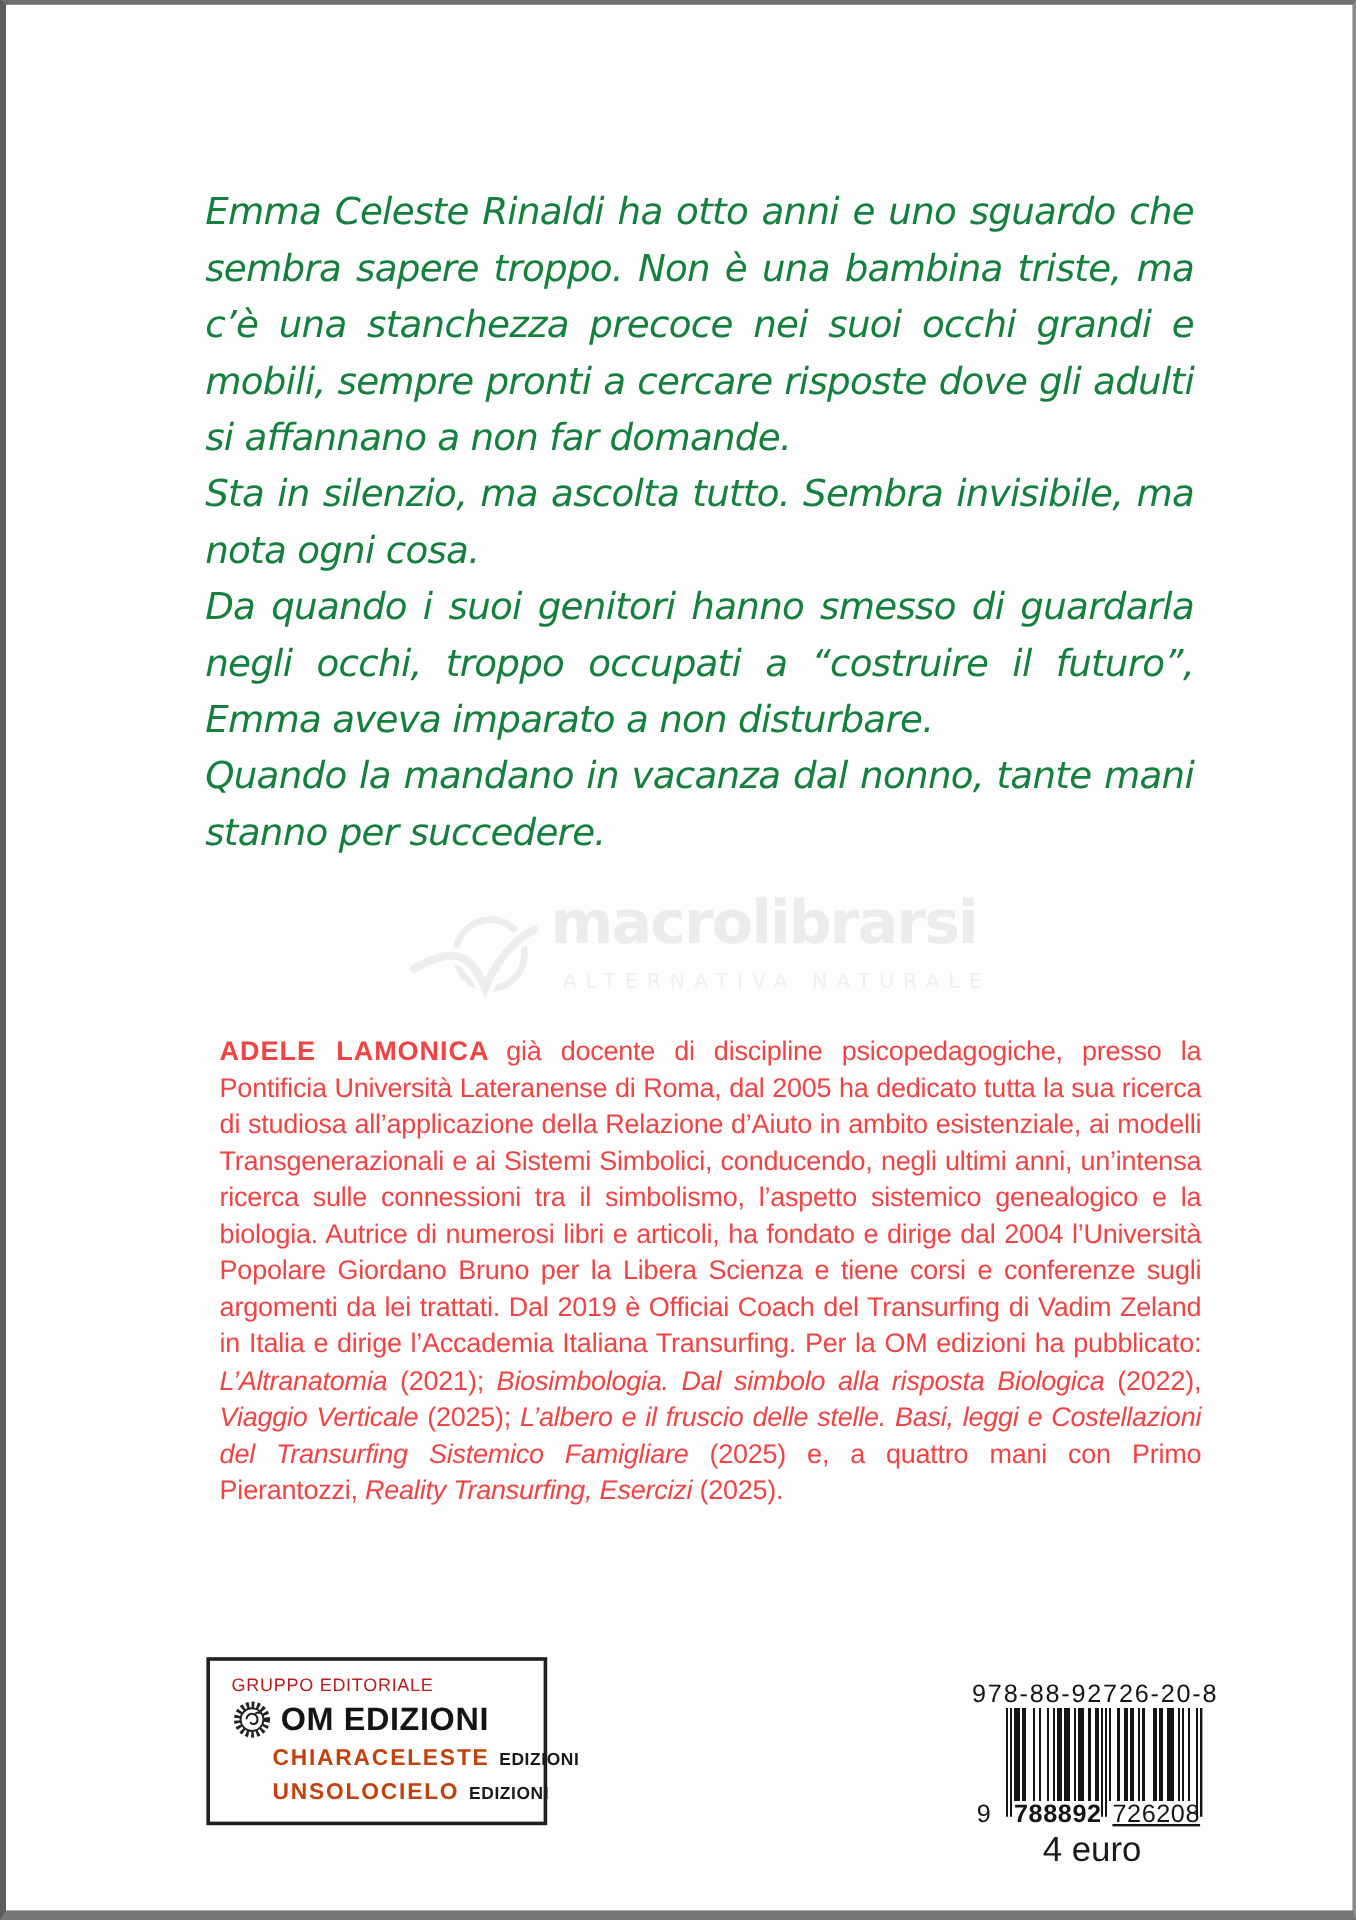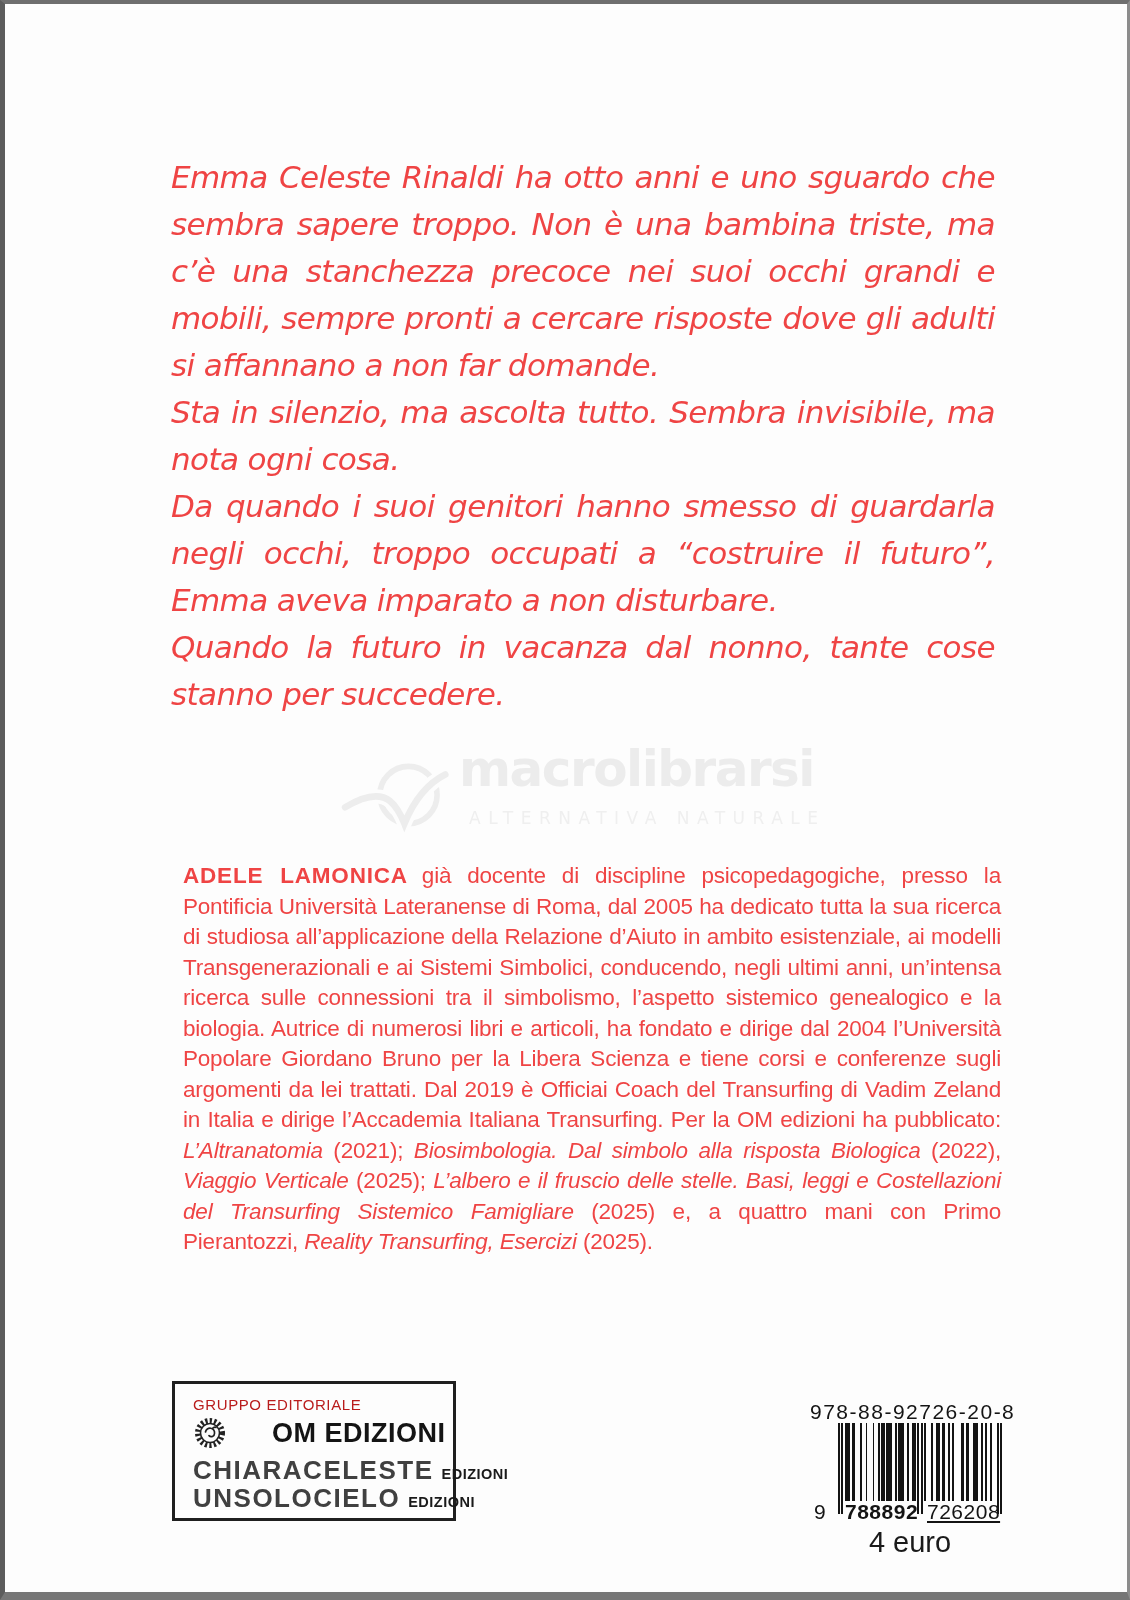--- a/index.html
+++ b/index.html
@@ -17,21 +17,21 @@
     color:#1b1b1b;
   }
   
   .synopsis{
     position:absolute;left:166px;top:150px;width:824px;
     font-family:"DejaVu Sans", sans-serif;
     font-style:italic;
     font-size:31px;line-height:47px;
     letter-spacing:-0.6px;
     text-align:justify;
-    color:#ef4444;
+    color:#15803d;
   }
   .synopsis p{margin:0;}
   
   .watermark{position:absolute;left:336px;top:742px;width:480px;height:100px;}
   .wm-logo{position:absolute;left:0;top:2px;width:138px;height:94px;}
   .wm-brand{
     position:absolute;left:118px;top:-6px;
     font-family:"DejaVu Sans", sans-serif;
     font-weight:bold;font-size:50px;letter-spacing:-1.5px;
     color:#ececec;
@@ -51,25 +51,25 @@
   }
   .bio strong{font-weight:bold;letter-spacing:0.8px;margin-right:14px;}
   .bio .it{font-style:italic;}
   
   .pub-box{
     position:absolute;left:167px;top:1377px;width:284px;height:140px;
     box-sizing:border-box;border:3px solid #1f1f1f;
     padding:12px 0 0 18px;background:#fdfdfd;
   }
   .pub-group{font-size:15px;letter-spacing:0.6px;color:#b91c1c;}
-  .pub-main{display:flex;align-items:center;margin-top:2px;height:36px;gap:38px;}
+  .pub-main{display:flex;align-items:center;margin-top:2px;height:36px;}
   .pub-main .om-logo{width:34px;height:34px;margin-right:7px;}
   .pub-main-name{font-size:27px;font-weight:bold;letter-spacing:0.5px;color:#141414;}
   .imprint{margin-top:4px;height:24px;display:flex;align-items:baseline;}
-  .imprint-name{font-size:26px;font-weight:bold;letter-spacing:1.5px;color:#404040;}
+  .imprint-name{font-size:19px;font-weight:bold;letter-spacing:1.5px;color:#c2410c;margin-left:34px;}
   .imprint-suffix{font-size:14.5px;font-weight:bold;letter-spacing:0.5px;margin-left:8px;color:#1a1a1a;}
   
   .barcode-wrap{position:absolute;left:805px;top:1372px;width:200px;height:165px;text-align:center;margin-top:24px;}
   .isbn-text{font-size:21px;letter-spacing:1.5px;color:#141414;white-space:nowrap;}
   .bars{position:absolute;left:28px;top:23px;width:164px;height:91px;}
   .bc-digits{position:absolute;left:0;top:100px;width:200px;height:22px;font-size:21px;color:#141414;}
   .bc-digits span{position:absolute;top:0;letter-spacing:0.5px;}
   .bc-d0{left:4px;}
   .bc-d1{left:35px;font-weight:bold;}
   .bc-d2{left:117px;text-decoration:underline;}
@@ -77,21 +77,21 @@
 </style>
 </head>
 <body>
 
 <div class="page">
 
   <div class="synopsis">
     <p>Emma Celeste Rinaldi ha otto anni e uno sguardo che sembra sapere troppo. Non è una bambina triste, ma c’è una stanchezza precoce nei suoi occhi grandi e mobili, sempre pronti a cercare risposte dove gli adulti si affannano a non far domande.</p>
     <p>Sta in silenzio, ma ascolta tutto. Sembra invisibile, ma nota ogni cosa.</p>
     <p>Da quando i suoi genitori hanno smesso di guardarla negli occhi, troppo occupati a “costruire il futuro”, Emma aveva imparato a non disturbare.</p>
-    <p>Quando la futuro in vacanza dal nonno, tante cose stanno per succedere.</p>
+    <p>Quando la mandano in vacanza dal nonno, tante mani stanno per succedere.</p>
   </div>
 
   <div class="watermark">
     <svg class="wm-logo" viewBox="0 0 135 92">
       <circle cx="66" cy="46" r="28" fill="none" stroke="#ededed" stroke-width="5.5"></circle>
       <path d="M4,58 C24,46 38,44 48,52 C54,57 58,64 62,74 C72,50 86,34 102,26" fill="none" stroke="#fdfdfd" stroke-width="14" stroke-linecap="round"></path>
       <path d="M4,58 C24,46 38,44 48,52 C54,57 58,64 62,74 C72,50 86,34 102,26" fill="none" stroke="#ededed" stroke-width="6.5" stroke-linecap="round"></path>
     </svg>
     <div class="wm-brand">macrolibrarsi</div>
     <div class="wm-tagline">ALTERNATIVA NATURALE</div>

